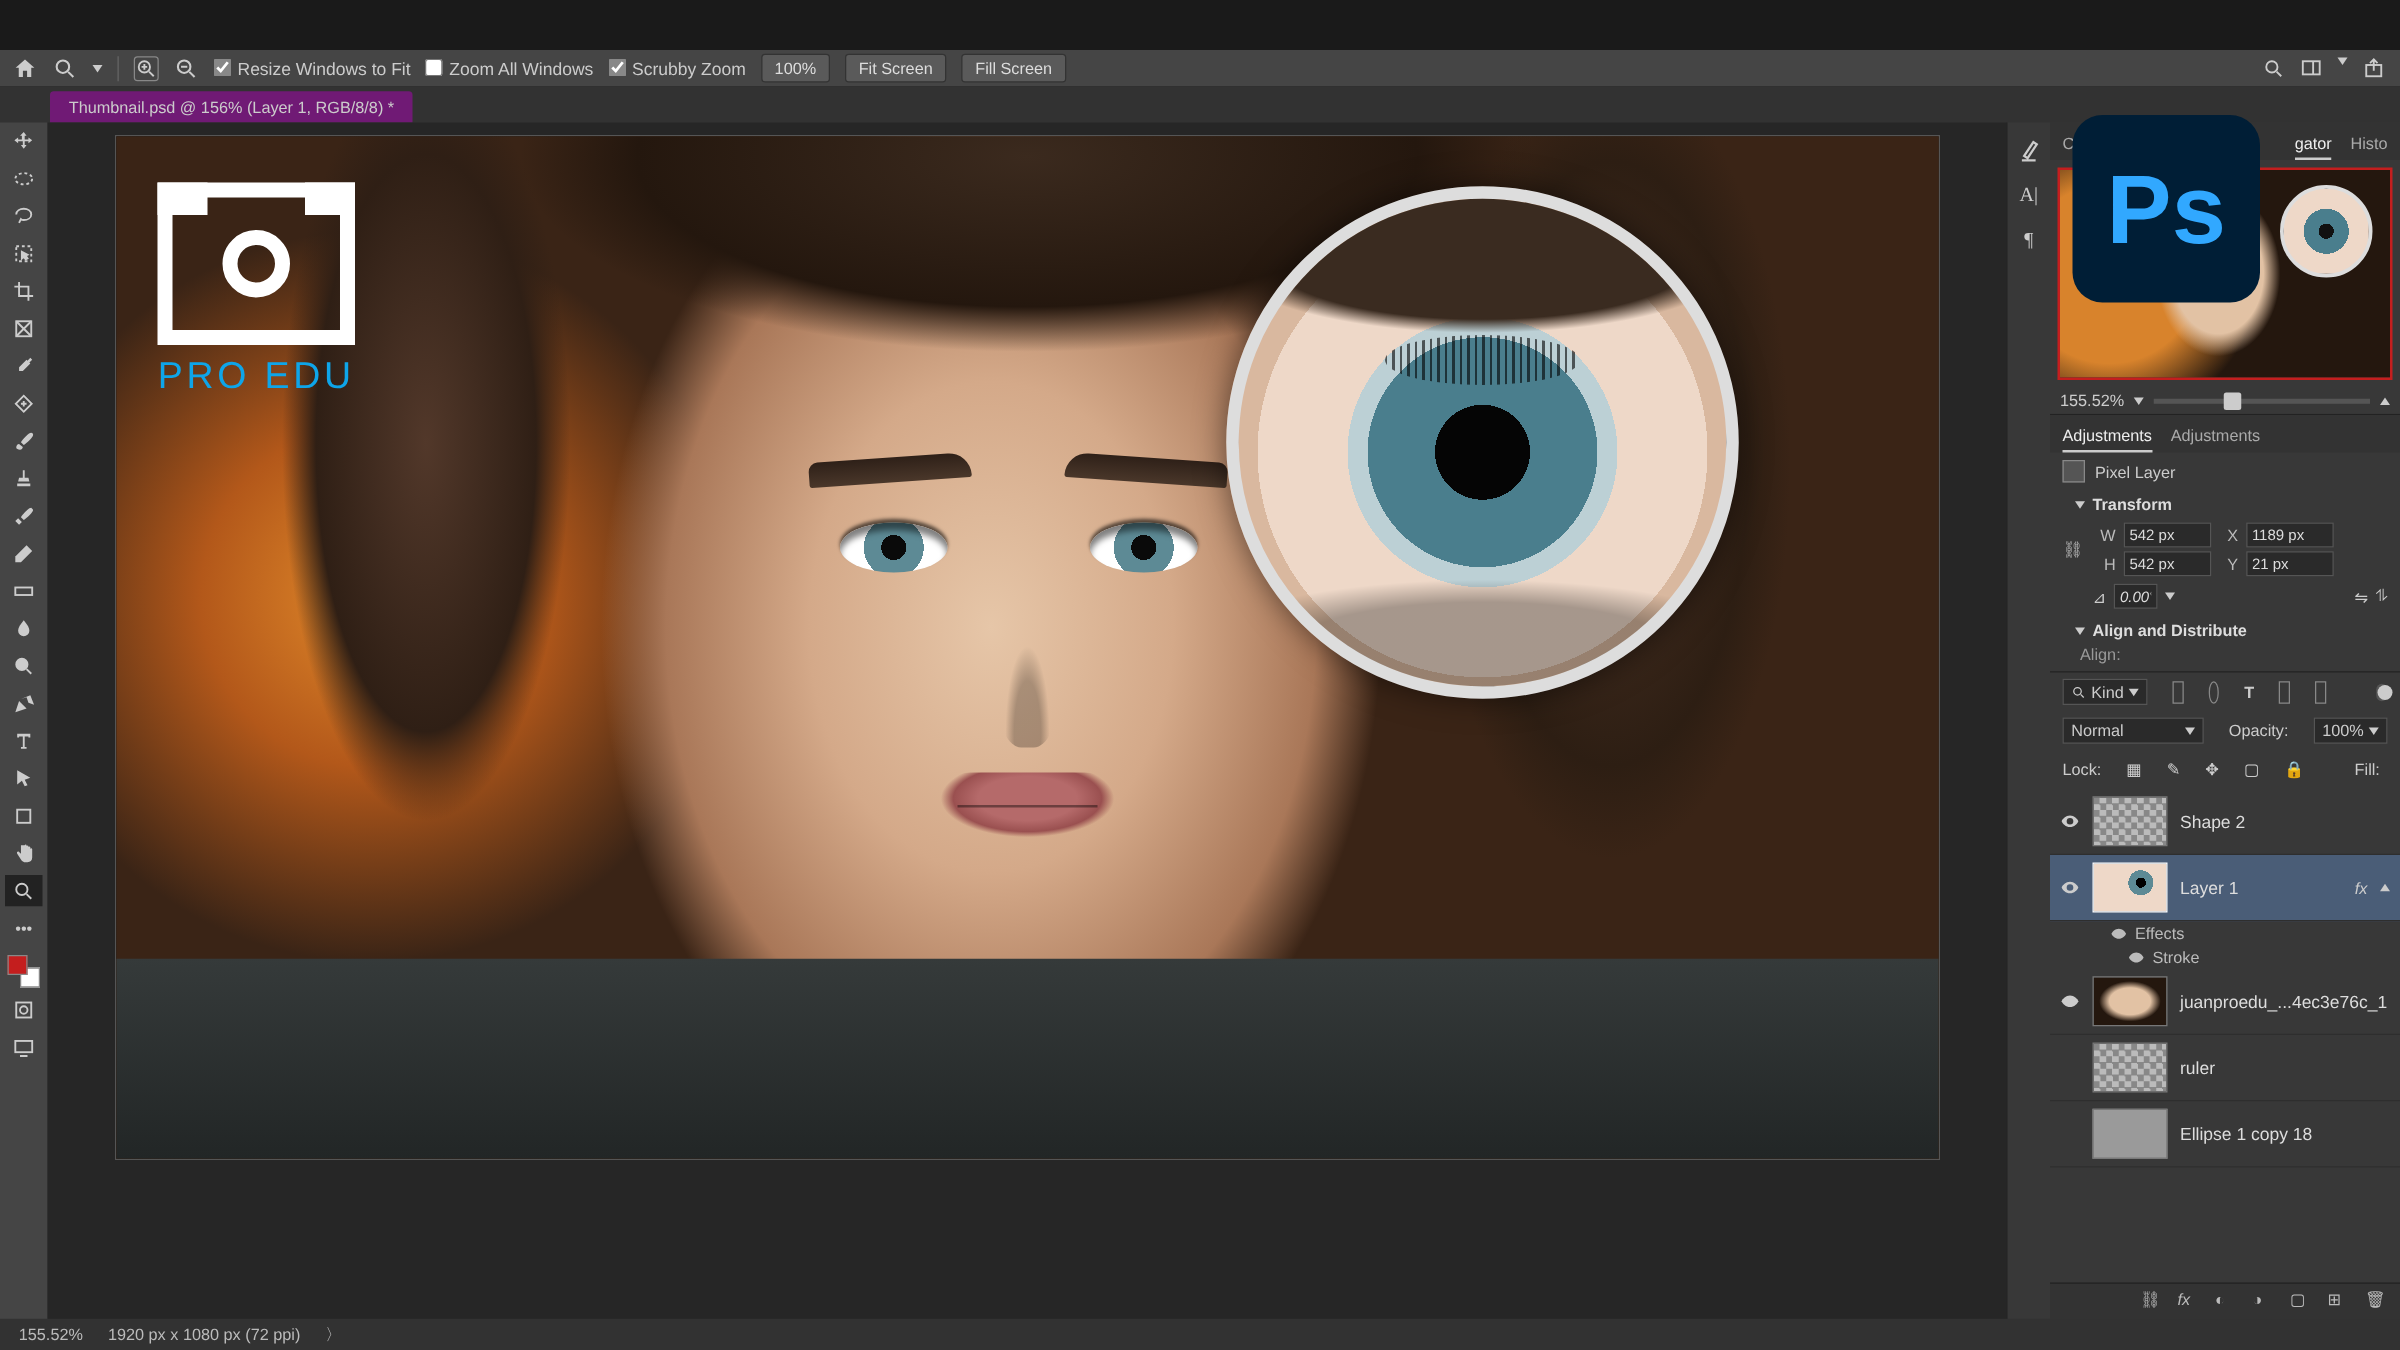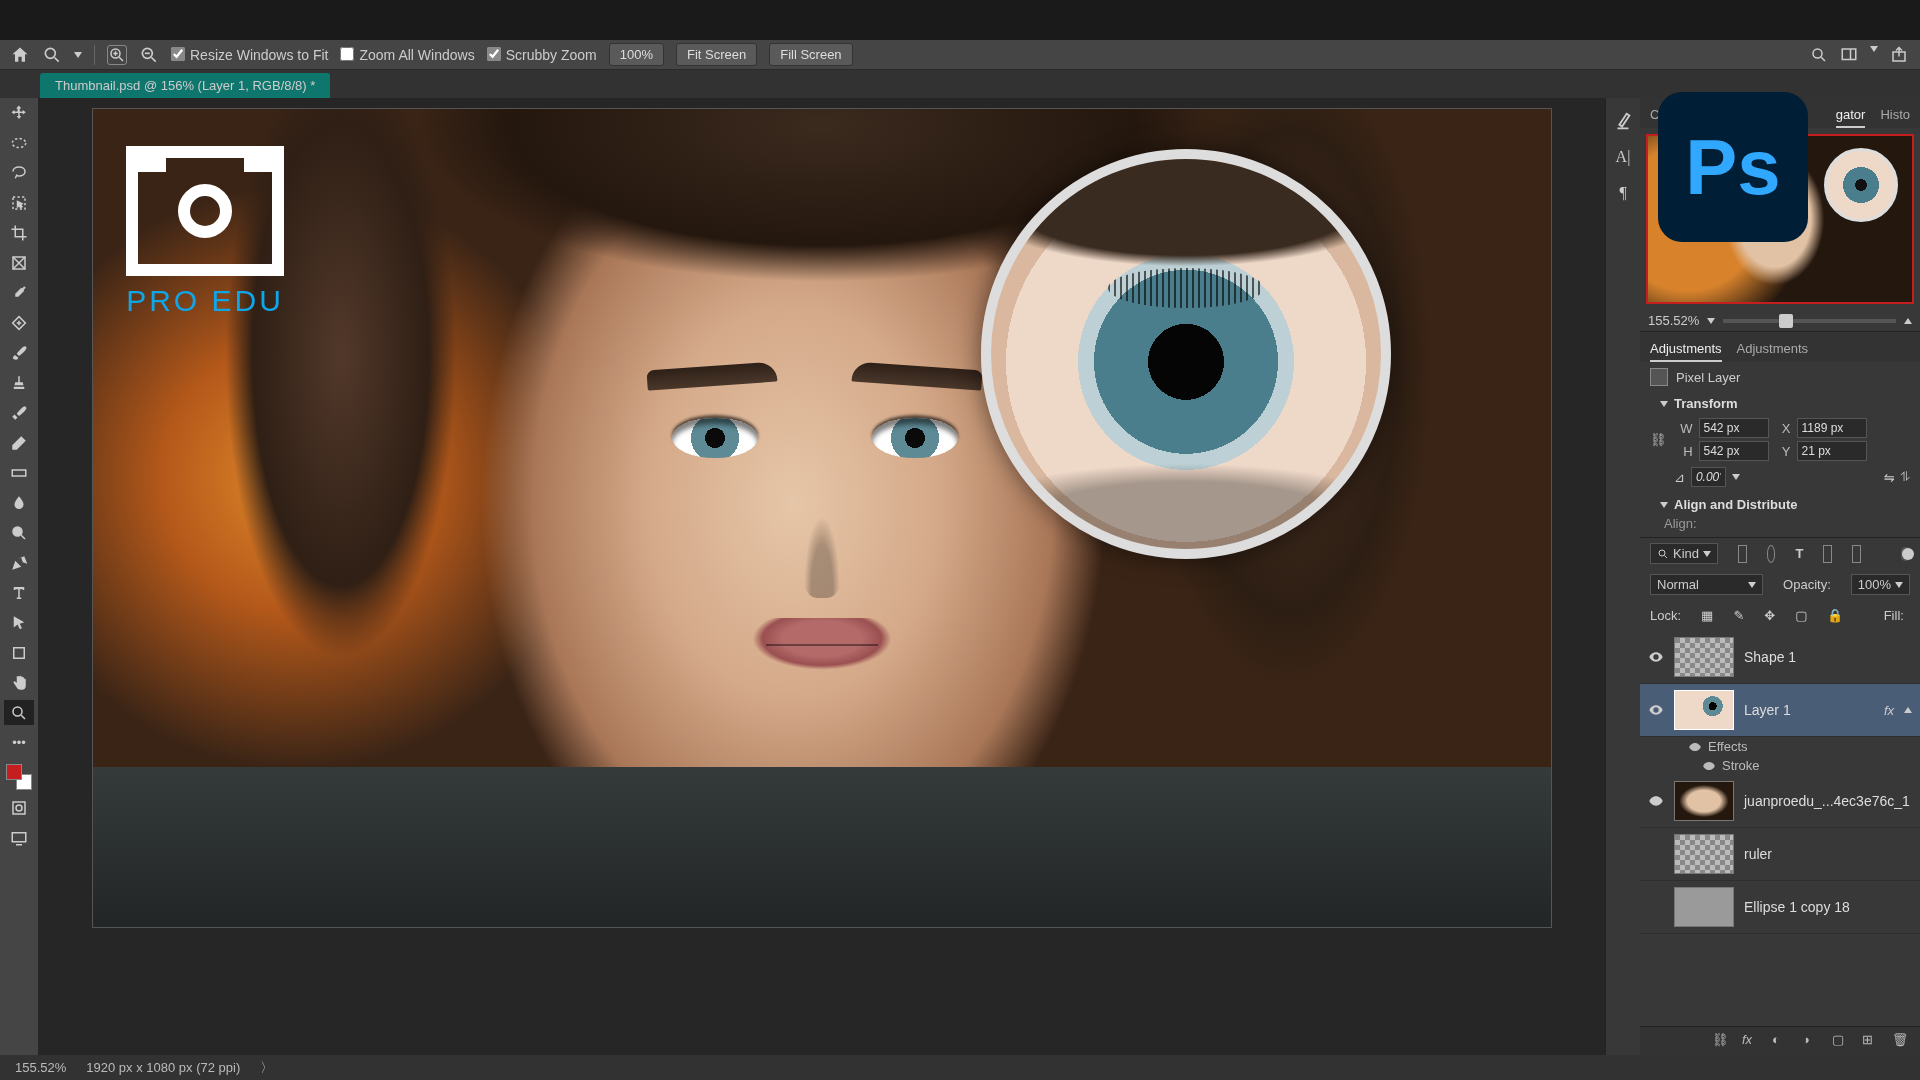--- a/index.html
+++ b/index.html
@@ -10,21 +10,21 @@
 
 
 .options { height:30px; background:#454545; display:flex; align-items:center; padding:0 10px; gap:12px; border-bottom:1px solid #2a2a2a; }
 .options .icon { width:20px; height:20px; display:flex; align-items:center; justify-content:center; color:#ccc; }
 .options label { display:flex; align-items:flex-start; gap:5px; font-size:14px; }
 .options input[type=checkbox]{ width:14px; height:14px; accent-color:#888; }
 .btn { background:#5a5a5a; border:1px solid #333; padding:3px 10px; border-radius:3px; font-size:13px; color:#ddd; cursor:pointer; }
 
 
 .doctab-row { height:28px; background:#323232; display:flex; align-items:end; padding-left:40px; }
-.doctab { background:#0f766e; padding:5px 15px; font-size:13px; color:#ccc; border-top-left-radius:3px; border-top-right-radius:3px; }
+.doctab { background:#701a75; padding:5px 15px; font-size:13px; color:#ccc; border-top-left-radius:3px; border-top-right-radius:3px; }
 
 
 .main { display:flex; height:calc(100% - 40px - 30px - 28px - 25px); }
 
 
 .toolbar { width:38px; background:#454545; display:flex; flex-direction:column; align-items:center; padding-top:2px; gap:5px; }
 .tool { width:30px; height:25px; display:flex; align-items:center; justify-content:center; color:#ccc; position:relative; }
 .tool.sel { background:#222; }
 .tool svg { width:18px; height:18px; }
 .fgbg { width:26px; height:26px; position:relative; margin-top:4px; }
@@ -486,21 +486,21 @@
             <span class="tri down"></span>
           </div>
       </div>
 
       <div class="layers-body">
         <div class="layer">
           <span class="vis"><svg viewBox="0 0 24 24" fill="currentColor">
                 <path d="M12 5c-5 0-9 4-10 7 1 3 5 7 10 7s9-4 10-7c-1-3-5-7-10-7zm0 11a4 4 0 110-8 4 4 0 010 8z"></path>
               </svg></span>
           <div class="thumb checker"></div>
-          <span class="lname">Shape 1</span>
+          <span class="lname">Shape 2</span>
         </div>
         <div class="layer sel">
           <span class="vis"><svg viewBox="0 0 24 24" fill="currentColor">
                 <path d="M12 5c-5 0-9 4-10 7 1 3 5 7 10 7s9-4 10-7c-1-3-5-7-10-7zm0 11a4 4 0 110-8 4 4 0 010 8z"></path>
               </svg></span>
           <div class="thumb checker eye-thumb" style="border-color:#fff"></div>
           <span class="lname">Layer 1</span>
           <span style="flex:1"></span>
           <span style="font-style:italic">fx</span>
           <span class="tri"></span>

